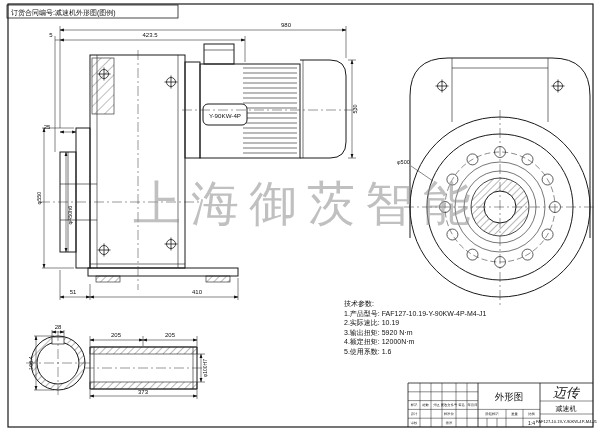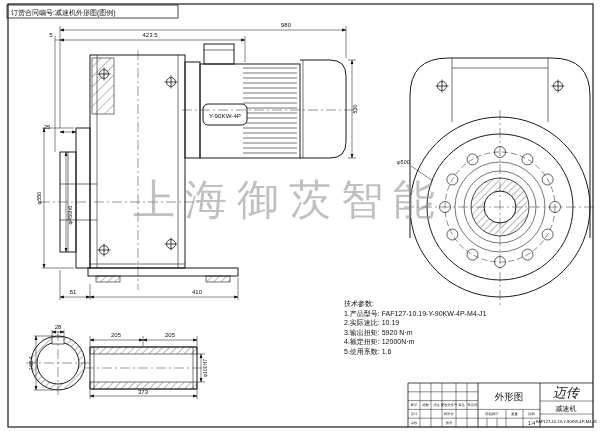--- a/index.html
+++ b/index.html
@@ -1,21 +1,21 @@
 <!DOCTYPE html>
 <html><head>
 <meta charset="utf-8">
 <style>
   html,body{margin:0;padding:0;background:#e8e8e8;}
   #page{position:relative;width:600px;height:431px;background:#fff;overflow:hidden;
         font-family:"Liberation Sans",sans-serif;}
   #cad{position:absolute;left:0;top:0;z-index:1;}
   svg text{font-family:"Liberation Sans",sans-serif;fill:#111;}
   .wm{position:absolute;left:133px;top:172px;z-index:3;white-space:nowrap;
-      font-family:"DejaVu Serif",serif;font-size:42px;letter-spacing:10px;
+      font-family:"DejaVu Serif",serif;font-size:48px;letter-spacing:10px;
       color:rgba(150,150,150,0.60);pointer-events:none;}
   .tech{position:absolute;left:344px;top:299px;z-index:2;font-size:7px;
         line-height:9.6px;color:#111;white-space:nowrap;}
   .tech .tl{height:9.6px;}
 </style>
 </head>
 <body>
 
 <div id="page">
 

